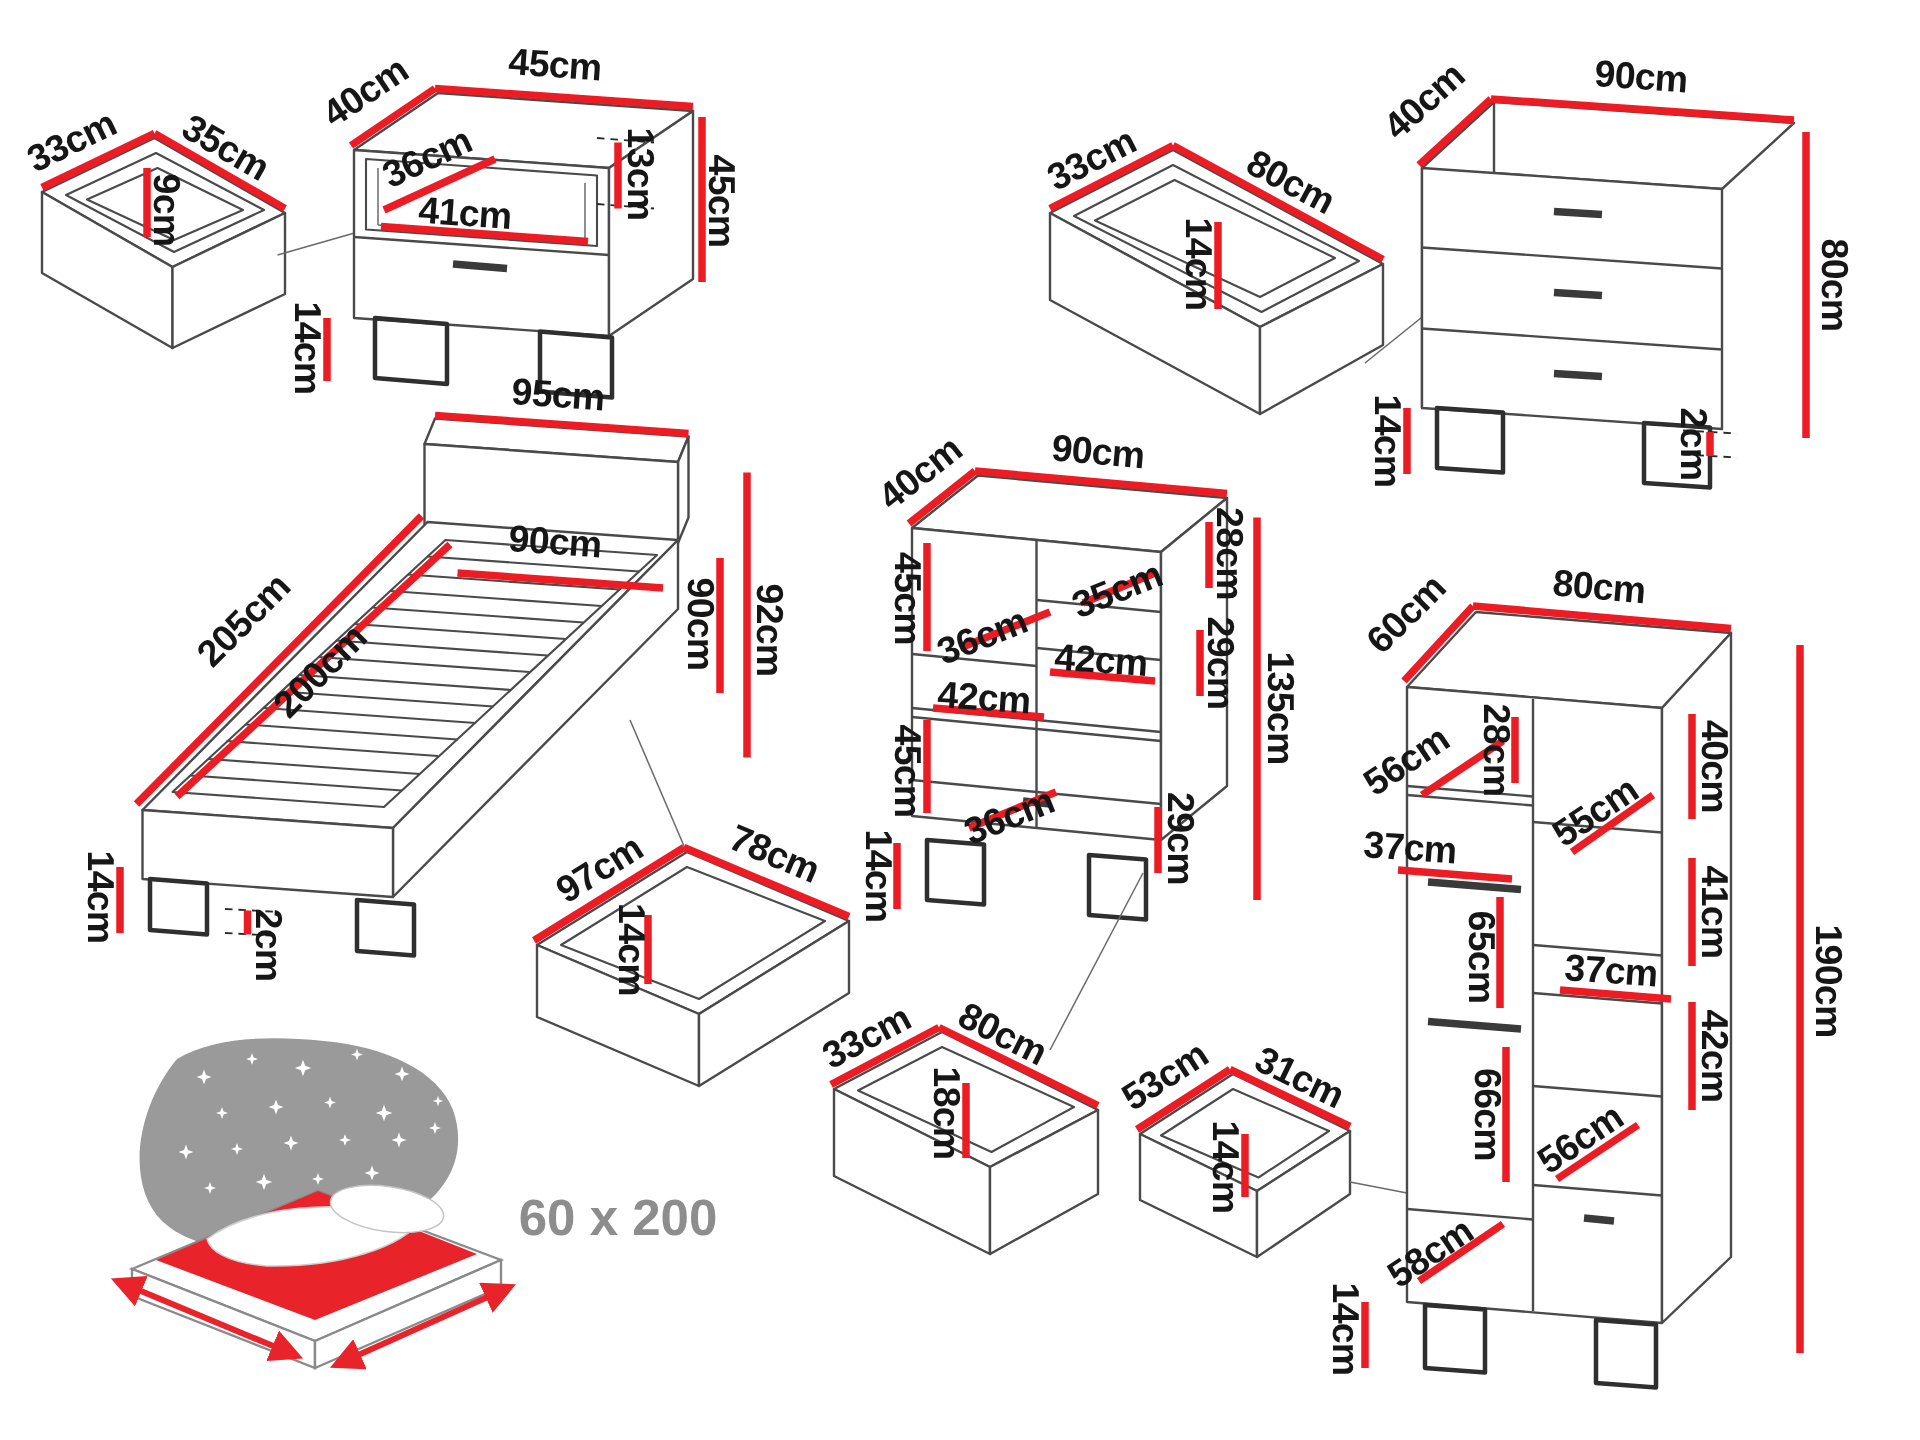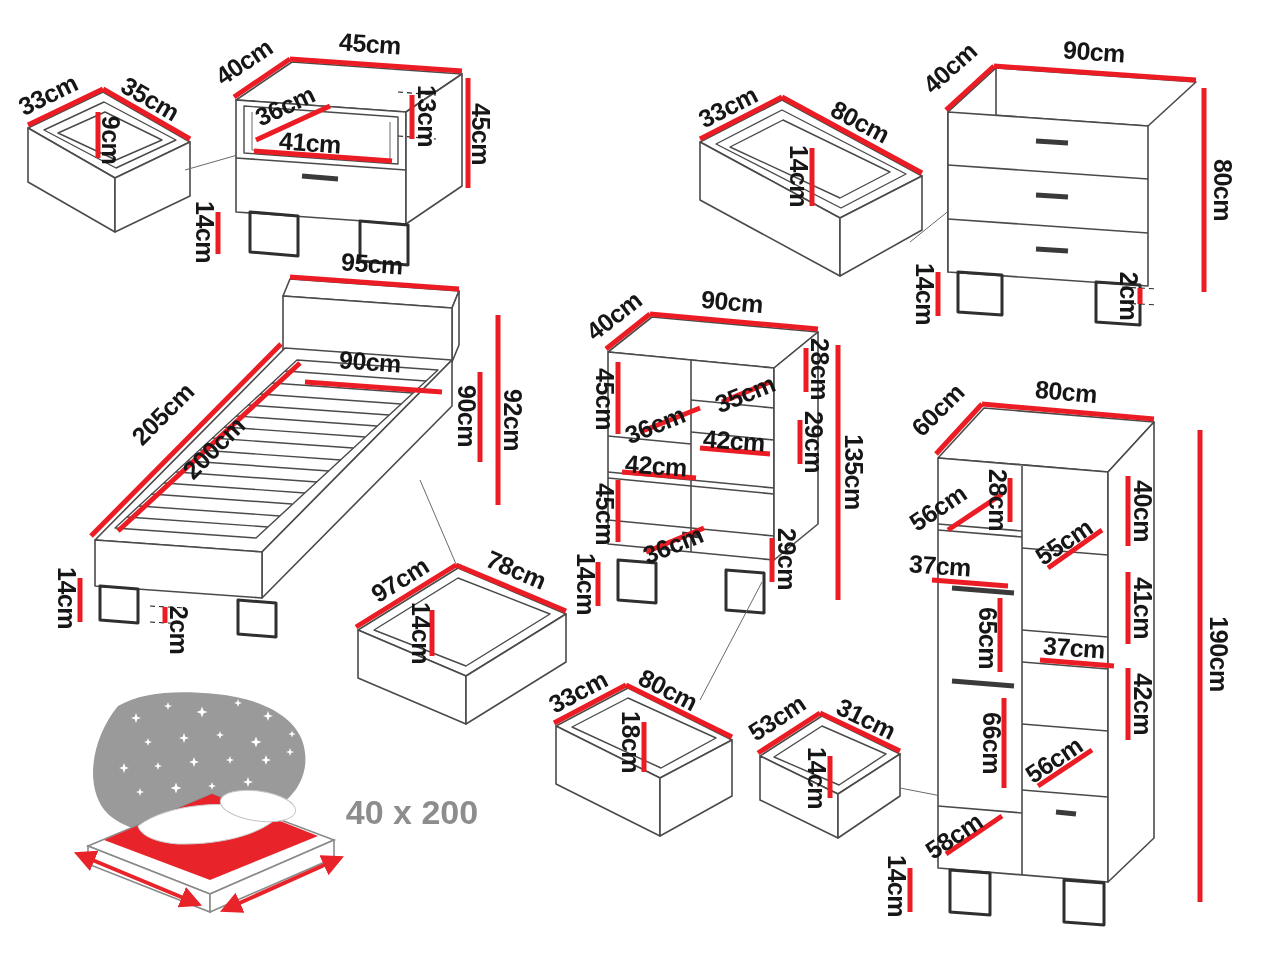--- a/index.html
+++ b/index.html
@@ -332,15 +332,15 @@
 <span class="dim" style="left:1142px;top:608px;--r:90deg">41cm</span>
 <span class="dim" style="left:987px;top:638px;--r:90deg">65cm</span>
 <span class="dim" style="left:1074px;top:648px;--r:4deg">37cm</span>
 <span class="dim" style="left:1142px;top:704px;--r:90deg">42cm</span>
 <span class="dim" style="left:991px;top:743px;--r:90deg">66cm</span>
 <span class="dim" style="left:1054px;top:760px;--r:-34deg">56cm</span>
 <span class="dim" style="left:954px;top:836px;--r:-34deg">58cm</span>
 <span class="dim" style="left:1218px;top:654px;--r:90deg">190cm</span>
 <span class="dim" style="left:896px;top:886px;--r:90deg">14cm</span>
 
-<div class="size-caption" style="left:412px;top:812px">40 x 200</div>
+<div class="size-caption" style="left:412px;top:812px">60 x 200</div>
 
 </div>
 
 </body></html>

